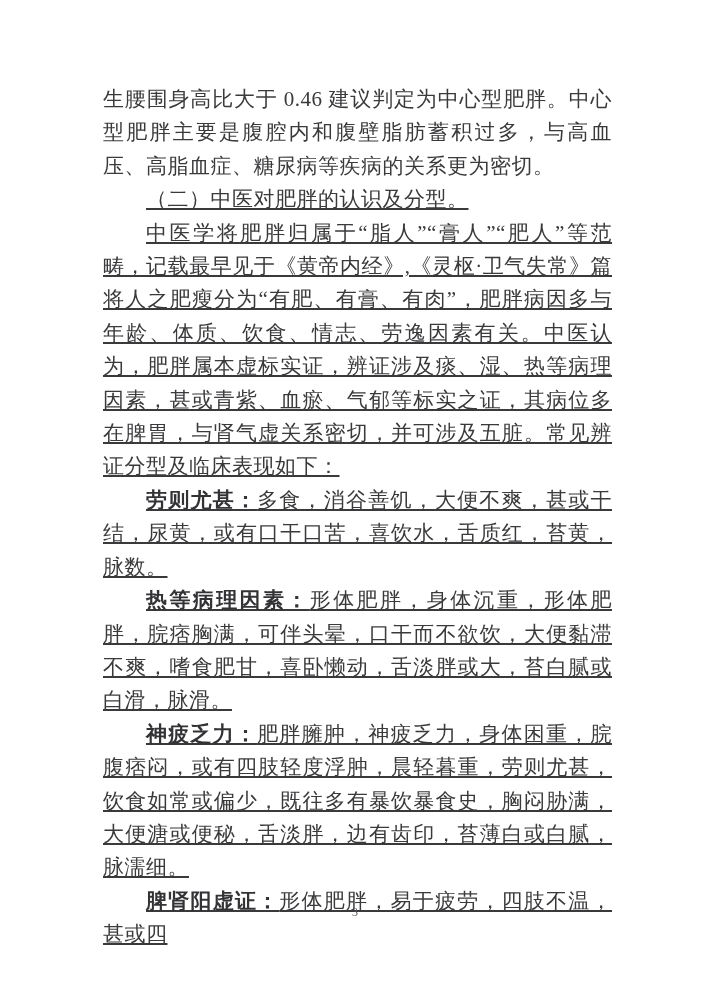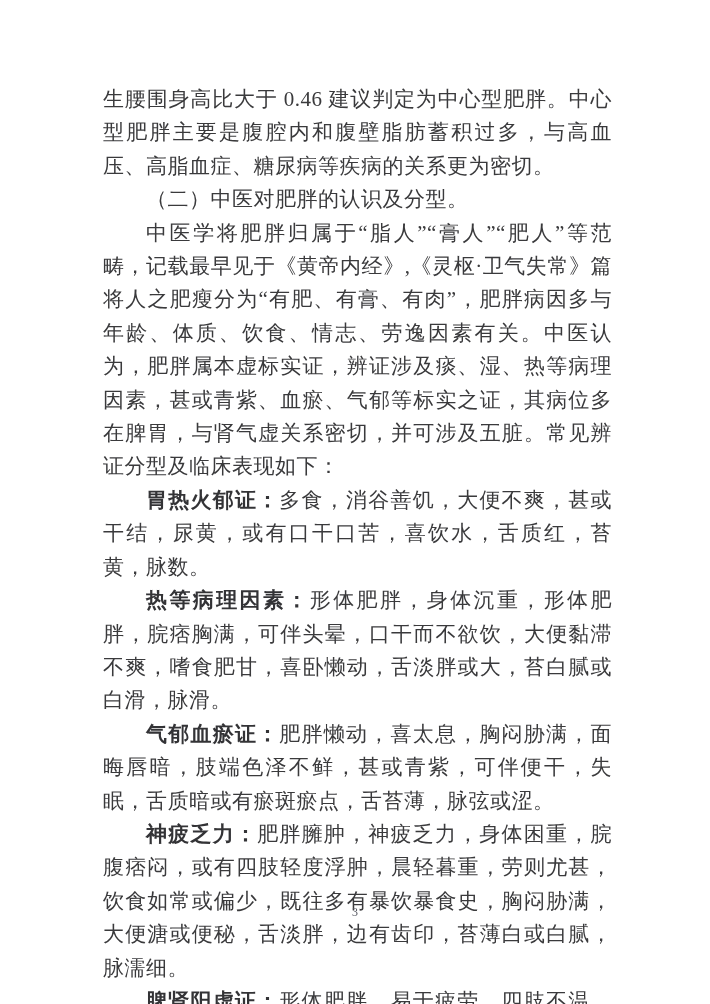--- a/index.html
+++ b/index.html
@@ -26,20 +26,21 @@
     margin: 0;
     padding: 0;
     font-size: 21px;
     line-height: 33.4px;
     letter-spacing: 0.5px;
     color: #3a3a3c;
     text-align: justify;
   }
   .para.indent {
     text-indent: 43px;
+    text-decoration: underline;
   }
   .lead {
     font-weight: bold;
     color: #333336;
   }
   .page-number {
     position: absolute;
     top: 905px;
     left: 0;
     width: 710px;
@@ -54,25 +55,24 @@
 
 <div class="page">
   <div class="doc-body">
 
     <p class="para"><span>生腰围身高比大于 0.46 建议判定为中心型肥胖。中心型肥胖主要是腹腔内和腹壁脂肪蓄积过多，与高血压、高脂血症、糖尿病等疾病的关系更为密切。</span></p>
 
     <p class="para indent"><span>（二）中医对肥胖的认识及分型。</span></p>
 
     <p class="para indent"><span>中医学将肥胖归属于“脂人”“膏人”“肥人”等范畴，记载最早见于《黄帝内经》,《灵枢·卫气失常》篇将人之肥瘦分为“有肥、有膏、有肉”，肥胖病因多与年龄、体质、饮食、情志、劳逸因素有关。中医认为，肥胖属本虚标实证，辨证涉及痰、湿、热等病理因素，甚或青紫、血瘀、气郁等标实之证，其病位多在脾胃，与肾气虚关系密切，并可涉及五脏。常见辨证分型及临床表现如下：</span></p>
 
-    <p class="para indent"><span class="lead">胃热火郁证：</span><span>多食，消谷善饥，大便不爽，甚或干结，尿黄，或有口干口苦，喜饮水，舌质红，苔黄，脉数。</span></p>
+    <p class="para indent"><span class="lead">劳则尤甚：</span><span>多食，消谷善饥，大便不爽，甚或干结，尿黄，或有口干口苦，喜饮水，舌质红，苔黄，脉数。</span></p>
 
     <p class="para indent"><span class="lead">热等病理因素：</span><span>形体肥胖，身体沉重，形体肥胖，脘痞胸满，可伴头晕，口干而不欲饮，大便黏滞不爽，嗜食肥甘，喜卧懒动，舌淡胖或大，苔白腻或白滑，脉滑。</span></p>
 
-    <p class="para indent"><span class="lead">气郁血瘀证：</span><span>肥胖懒动，喜太息，胸闷胁满，面晦唇暗，肢端色泽不鲜，甚或青紫，可伴便干，失眠，舌质暗或有瘀斑瘀点，舌苔薄，脉弦或涩。</span></p>
 
     <p class="para indent"><span class="lead">神疲乏力：</span><span>肥胖臃肿，神疲乏力，身体困重，脘腹痞闷，或有四肢轻度浮肿，晨轻暮重，劳则尤甚，饮食如常或偏少，既往多有暴饮暴食史，胸闷胁满，大便溏或便秘，舌淡胖，边有齿印，苔薄白或白腻，脉濡细。</span></p>
 
     <p class="para indent"><span class="lead">脾肾阳虚证：</span><span>形体肥胖，易于疲劳，四肢不温，甚或四</span></p>
 
   </div>
 
   <div class="page-number">3</div>
 </div>
 

